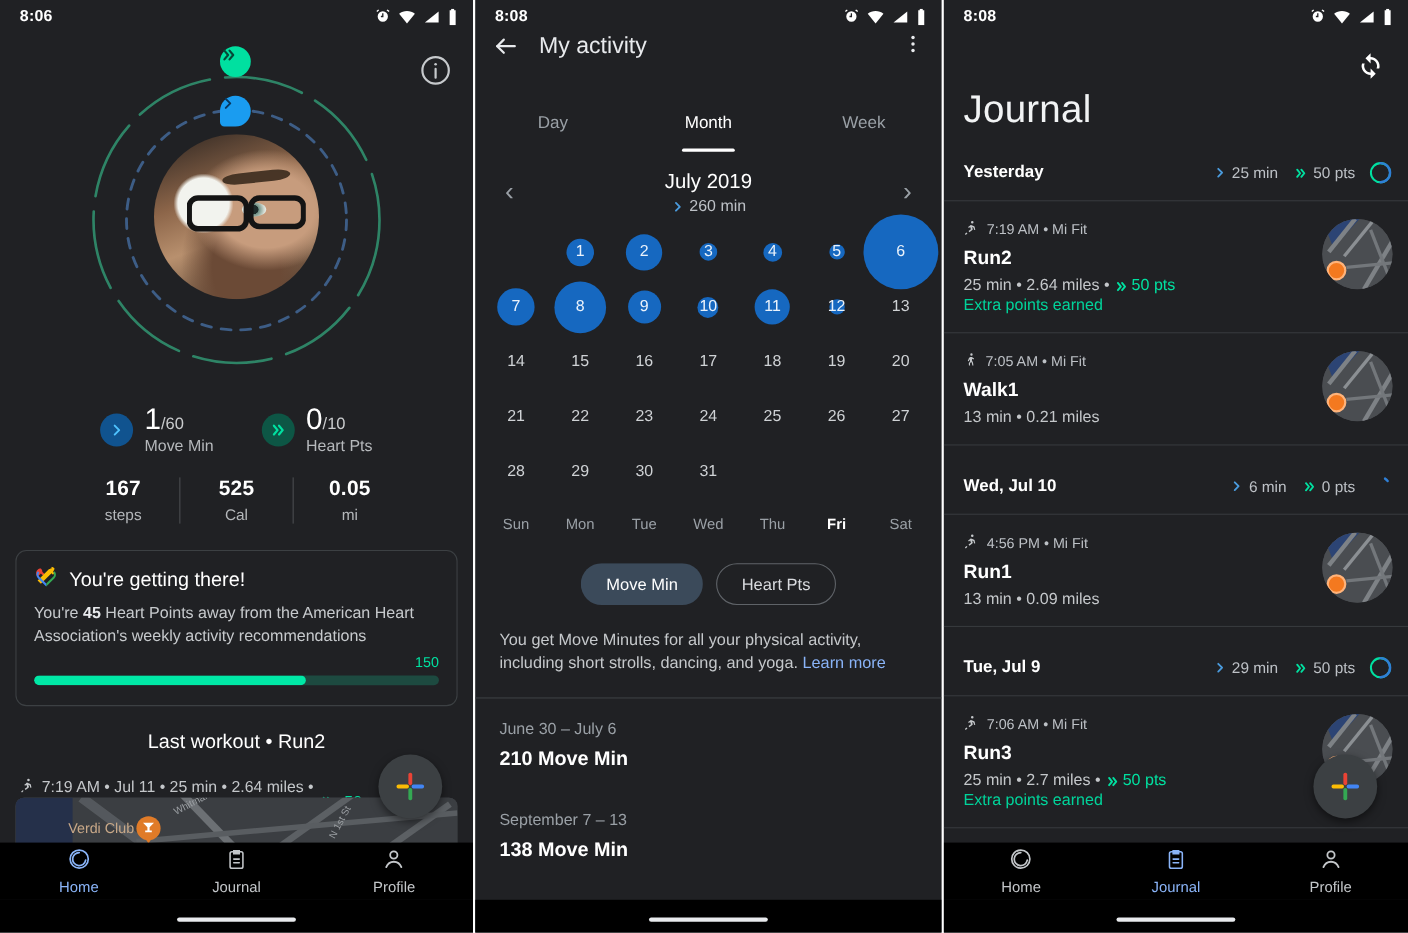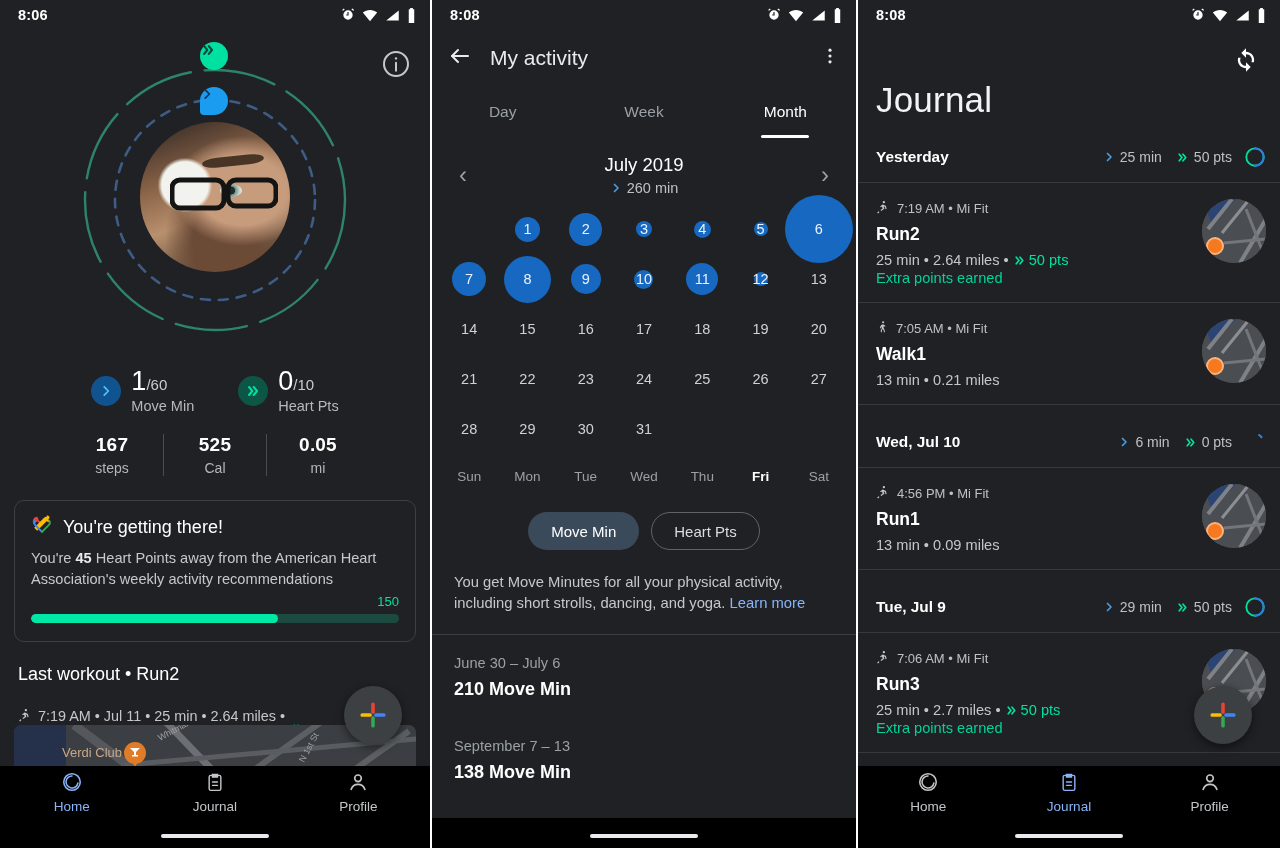--- a/index.html
+++ b/index.html
@@ -123,21 +123,21 @@
   }
   .card-body { color:#c6c9cc; font-size: 14.6px; line-height: 21px; margin-top: 8px; }
   .card-body b { color:#e8eaed; font-weight:700; }
   .prog-val { color:#00e0a0; font-size:13px; text-align:right; margin-top:4px; }
   .prog-track {
     height: 9px; border-radius: 5px; background:#1d4a40; margin-top:5px; overflow:hidden;
   }
   .prog-fill { height:100%; background:#00e8a6; border-radius:5px; }
 
   .lastw { padding: 22px 18px 0; }
-  .lastw .t { color:#fff; font-size: 18px; font-weight: 500; }
+  .lastw .t { color:#fff; font-size: 18px; font-weight: 500; text-align: center; }
   .lastw .m {
     color:#c4c7ca; font-size: 14.4px; margin-top: 9px;
     display:flex; align-items:center; gap:6px; white-space:nowrap; overflow:hidden;
   }
   .lastw .m .pts { color:#00e0a0; display:flex; align-items:flex-start; gap:9px;margin-top:28px; }
   .map-strip {
     position:absolute; left:14px; right:14px; top: 725px; height: 52px;
     border-radius: 8px 8px 0 0; overflow:hidden;
     background: #3b3e42;
   }
@@ -162,21 +162,21 @@
   .gesture {
     position:absolute; left:0; right:0; bottom:0; height:30px; background:#000;
   }
   .gesture::after {
     content:""; position:absolute; left:50%; transform:translateX(-50%);
     bottom: 10px; width: 108px; height: 4px; border-radius:2px; background:#e8eaed;
   }
 
   
   .appbar {
-    height: 56px; display:flex; align-items:center; padding: 0 16px; gap: 18px;
+    height: 56px; display:flex; padding: 0 16px; gap: 18px;
   }
   .appbar .title { color:#e8eaed; font-size: 21px; flex:1; }
   .tabs { display:flex; height: 52px; }
   .tab {
     flex:1; display:flex; align-items:center; justify-content:center;
     color:#9aa0a6; font-size:15.5px; position:relative; cursor:pointer;
   }
   .tab.active { color:#fff; }
   .tab.active::after {
     content:""; position:absolute; bottom:0; left:50%; transform:translateX(-50%);
@@ -519,22 +519,22 @@
         <svg width="20" height="20" viewBox="0 0 24 24" fill="#e8eaed">
             <circle cx="12" cy="5" r="1.9"></circle>
             <circle cx="12" cy="12" r="1.9"></circle>
             <circle cx="12" cy="19" r="1.9"></circle>
           </svg>
       </span>
     </div>
 
     <div class="tabs">
       <div class="tab">Day</div>
+      <div class="tab active">Month</div>
       <div class="tab">Week</div>
-      <div class="tab active">Month</div>
     </div>
 
     <div class="monthnav">
       <div class="arrow">‹</div>
       <div class="mid">
         <div class="mo">July 2019</div>
         <div class="sub">
           <svg width="12" height="12" viewBox="0 0 24 24" fill="none" stroke="#4a9bdd" stroke-width="3.4" stroke-linecap="round" stroke-linejoin="round">
               <path d="M9 5l7 7-7 7"></path>
             </svg>

